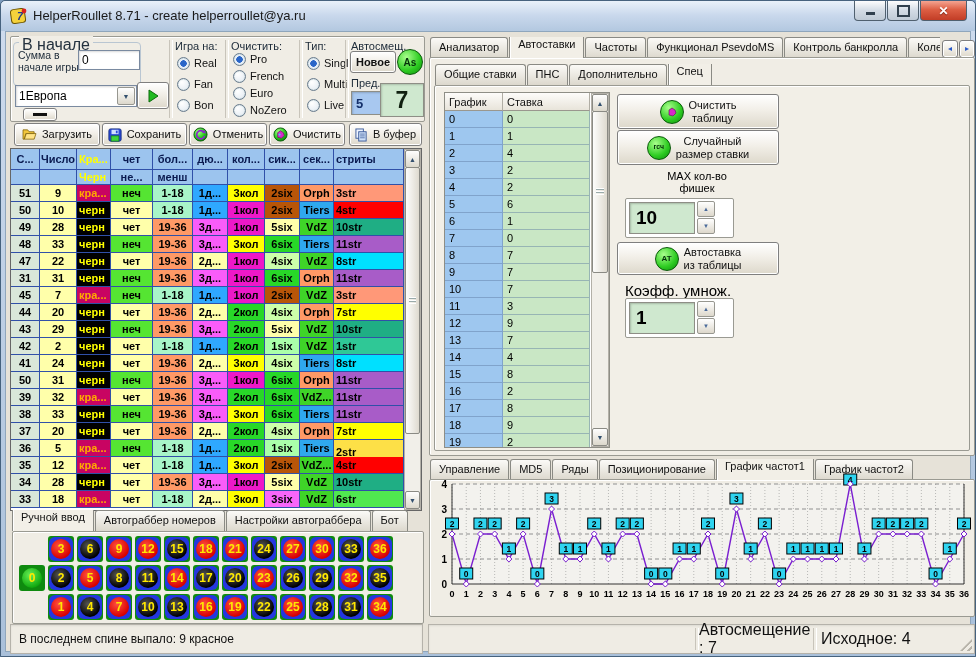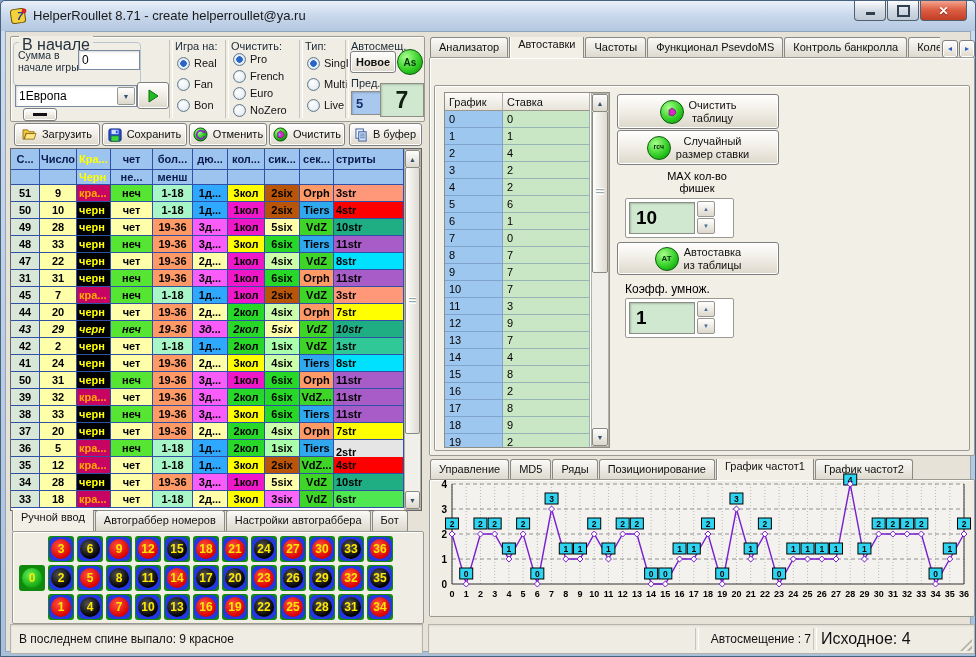--- a/index.html
+++ b/index.html
@@ -334,21 +334,21 @@
             <div class="hcell" style="width: 37px; height: 17px; background: rgb(255, 255, 170);">20</div>
             <div class="hcell cl" style="width: 34px; height: 17px; background: rgb(0, 0, 0); color: rgb(255, 255, 0);">черн</div>
             <div class="hcell" style="width: 42px; height: 17px; background: rgb(255, 255, 170);">чет</div>
             <div class="hcell" style="width: 40px; height: 17px; background: rgb(255, 153, 102);">19-36</div>
             <div class="hcell" style="width: 35px; height: 17px; background: rgb(255, 255, 170);">2д...</div>
             <div class="hcell" style="width: 37px; height: 17px; background: rgb(40, 216, 40);">2кол</div>
             <div class="hcell" style="width: 35px; height: 17px; background: rgb(204, 255, 170);">4six</div>
             <div class="hcell" style="width: 34px; height: 17px; background: rgb(255, 153, 102);">Orph</div>
             <div class="hcell cl" style="width: 70px; height: 17px; background: rgb(255, 255, 0);">7str</div>
           </div>
-          <div class="hrow" style="height: 17px; font-style: italic;">
+          <div class="hrow" style="height: 17px;">
             <div class="hcell" style="width: 29px; height: 17px; background: rgb(217, 231, 217);">43</div>
             <div class="hcell" style="width: 37px; height: 17px; background: rgb(255, 255, 170);">29</div>
             <div class="hcell cl" style="width: 34px; height: 17px; background: rgb(0, 0, 0); color: rgb(255, 255, 0);">черн</div>
             <div class="hcell" style="width: 42px; height: 17px; background: rgb(85, 229, 50);">неч</div>
             <div class="hcell" style="width: 40px; height: 17px; background: rgb(255, 153, 102);">19-36</div>
             <div class="hcell" style="width: 35px; height: 17px; background: rgb(249, 92, 249);">3д...</div>
             <div class="hcell" style="width: 37px; height: 17px; background: rgb(40, 216, 40);">2кол</div>
             <div class="hcell" style="width: 35px; height: 17px; background: rgb(255, 255, 170);">5six</div>
             <div class="hcell" style="width: 34px; height: 17px; background: rgb(63, 212, 40);">VdZ</div>
             <div class="hcell cl" style="width: 70px; height: 17px; background: rgb(31, 174, 132);">10str</div>
@@ -428,21 +428,21 @@
           <div class="hrow" style="height: 17px;">
             <div class="hcell" style="width: 29px; height: 17px; background: rgb(217, 231, 217);">36</div>
             <div class="hcell" style="width: 37px; height: 17px; background: rgb(255, 255, 170);">5</div>
             <div class="hcell cl" style="width: 34px; height: 17px; background: rgb(200, 4, 98); color: rgb(255, 170, 0);">кра...</div>
             <div class="hcell" style="width: 42px; height: 17px; background: rgb(85, 229, 50);">неч</div>
             <div class="hcell" style="width: 40px; height: 17px; background: rgb(168, 245, 200);">1-18</div>
             <div class="hcell" style="width: 35px; height: 17px; background: rgb(47, 168, 255);">1д...</div>
             <div class="hcell" style="width: 37px; height: 17px; background: rgb(40, 216, 40);">2кол</div>
             <div class="hcell" style="width: 35px; height: 17px; background: rgb(170, 255, 170);">1six</div>
             <div class="hcell" style="width: 34px; height: 17px; background: rgb(47, 168, 238);">Tiers</div>
-            <div class="hcell cl" style="width: 70px; height: 25px; background: #e5e5e5; text-decoration: underline;">2str</div>
+            <div class="hcell cl" style="width: 70px; height: 25px; background: #fde047; text-decoration: underline;">2str</div>
           </div>
           <div class="hrow" style="height: 17px;">
             <div class="hcell" style="width: 29px; height: 17px; background: rgb(217, 231, 217);">35</div>
             <div class="hcell" style="width: 37px; height: 17px; background: rgb(255, 255, 170);">12</div>
             <div class="hcell cl" style="width: 34px; height: 17px; background: rgb(200, 4, 98); color: rgb(255, 170, 0);">кра...</div>
             <div class="hcell" style="width: 42px; height: 17px; background: rgb(255, 255, 170);">чет</div>
             <div class="hcell" style="width: 40px; height: 17px; background: rgb(168, 245, 200);">1-18</div>
             <div class="hcell" style="width: 35px; height: 17px; background: rgb(47, 168, 255);">1д...</div>
             <div class="hcell" style="width: 37px; height: 17px; background: rgb(255, 255, 0);">3кол</div>
             <div class="hcell" style="width: 35px; height: 17px; background: rgb(184, 85, 8);">2six</div>
@@ -689,20 +689,26 @@
         <div class="tab">Частоты</div>
         <div class="tab">Функционал PsevdoMS</div>
         <div class="tab">Контроль банкролла</div>
         <div class="tab">Колесо ру</div>
       </div>
     <div class="abs" style="left:936px;top:8px;display:flex;gap:1px">
       <div class="btn" style="width:14px;height:16px;font-size:8px;color:#2a5ac8">◂</div>
       <div class="btn" style="width:14px;height:16px;font-size:8px;color:#2a5ac8">▸</div>
     </div>
     <div class="abs panel3d" style="left:423px;top:25px;width:544px;height:397px">
+      <div class="tabstrip abs" style="left:5px;top:6px;width:530px">
+          <div class="tab">Общие ставки</div>
+          <div class="tab">ПНС</div>
+          <div class="tab">Дополнительно</div>
+          <div class="tab active">Спец</div>
+        </div>
       <div class="abs panel3d" style="left:4px;top:27px;width:534px;height:364px;background:#f2efe7">
 
         <div class="abs" style="left:9px;top:6px;width:164px;height:354px;border:1px solid #8e8e86;background:#fff;overflow:hidden">
           <div style="display:flex;height:18px">
             <div class="bets-hcell" style="width:58px">График</div>
             <div class="bets-hcell" style="width:87px">Ставка</div>
           </div>
           <div>
               <div class="brow" style="height: 17px;">
                 <div class="bcell" style="width: 58px; background: rgb(158, 199, 239);">0</div>
@@ -813,21 +819,21 @@
           <div class="spin-btns">
             <div class="spin-btn">▲</div>
             <div class="spin-btn">▼</div>
           </div>
         </div>
         <div class="btn abs" style="left:182px;top:156px;width:160px;height:31px">
           <span class="gcirc" style="width:22px;height:22px;font-size:8px">АТ</span>
           <span>Автоставка
 из таблицы</span>
         </div>
-        <div class="abs" style="left:190px;top:196px;width:140px;font-size:12px">Коэфф. умнож.</div>
+        <div class="abs" style="left:190px;top:196px;width:140px;font-size:15px">Коэфф. умнож.</div>
         <div class="abs panel3d spinbox" style="left:190px;top:212px;width:104px;height:38px;align-items:center;padding-left:3px;background:#fff">
           <div class="spin-edit" style="width:58px;height:30px">1</div>
           <div class="spin-btns">
             <div class="spin-btn">▲</div>
             <div class="spin-btn">▼</div>
           </div>
         </div>
       </div>
     </div>
 
@@ -1036,20 +1042,20 @@
             <text x="17" y="107.5" text-anchor="end" font-size="10" font-weight="bold" fill="#000">0</text>
             <text x="17" y="82.5" text-anchor="end" font-size="10" font-weight="bold" fill="#000">1</text>
             <text x="17" y="57.5" text-anchor="end" font-size="10" font-weight="bold" fill="#000">2</text>
             <text x="17" y="32.5" text-anchor="end" font-size="10" font-weight="bold" fill="#000">3</text>
             <text x="17" y="7.5" text-anchor="end" font-size="10" font-weight="bold" fill="#000">4</text>
           </svg></div>
     </div>
 
     <div class="statusbar abs" style="left:422px;top:592px;width:545px;height:28px">
       <div class="divider-v" style="left:266px"></div>
-      <div class="abs" style="left:270px;width:112px;text-align:right;font-size:12px">Автосмещение : 7</div>
+      <div class="abs" style="left:270px;width:112px;text-align:left;font-size:16px">Автосмещение : 7</div>
       <div class="divider-v" style="left:384px"></div>
       <div class="abs" style="left:392px;font-size:16px">Исходное: 4</div>
       <div class="grip"></div>
     </div>
 
   </div>
 </div>
 
 </body></html>

